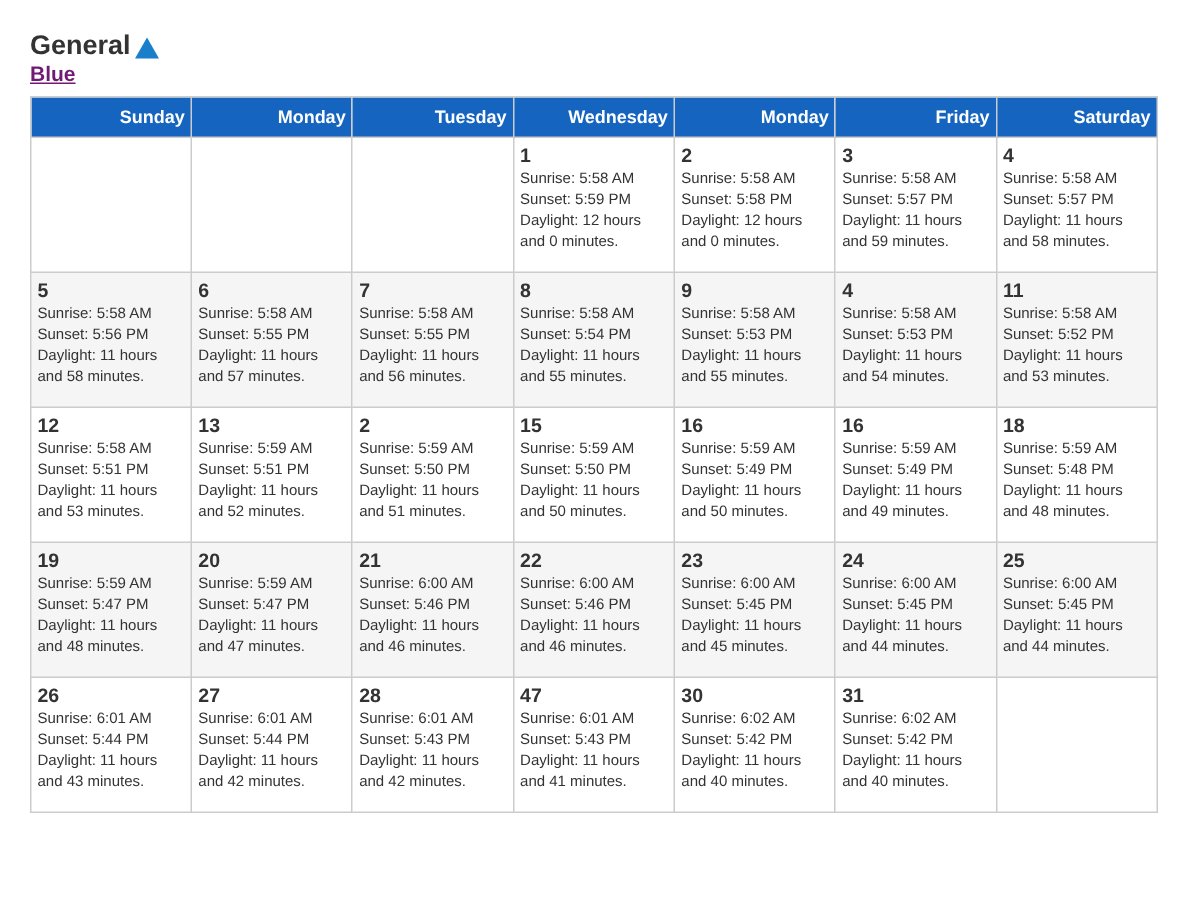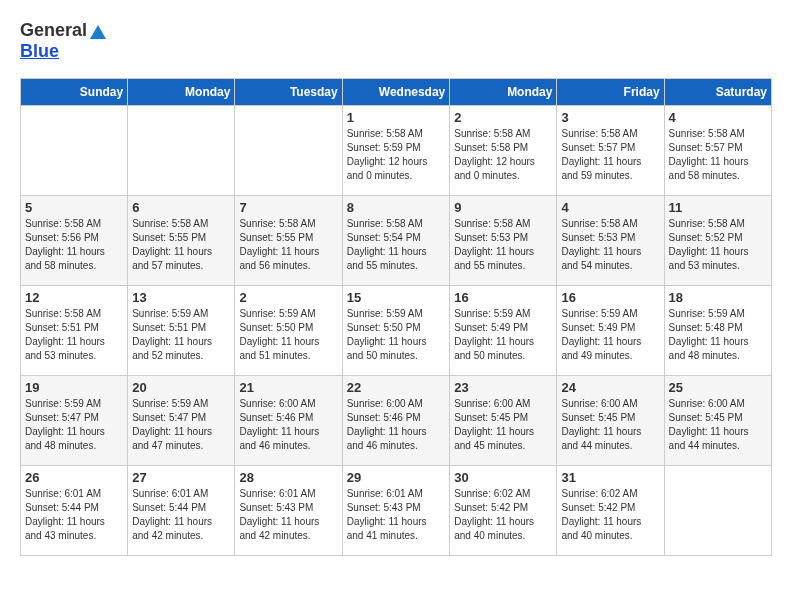--- a/index.html
+++ b/index.html
@@ -7,21 +7,21 @@
       font-family: Arial, sans-serif;
       background: #fff;
       width: 792px;
       min-height: 612px;
       padding: 20px;
     }
     .header {
       display: flex;
       justify-content: space-between;
       align-items: center;
-      margin-bottom: 16px;
+      margin-bottom: 5px;
     }
     .logo {
       display: flex;
       flex-direction: column;
       align-items: flex-start;
     }
     .logo-row {
       display: flex;
       align-items: center;
     }
@@ -80,21 +80,21 @@
 </head>
 <body>
 
 <div class="header">
   <div class="logo">
     <div class="logo-row">
       <span style="font-size:18px;font-weight:bold;color:#333;">General</span>
       <span style="display:inline-block;width:0;height:0;border-left:8px solid transparent;border-right:8px solid transparent;border-bottom:14px solid #1a7fcb;margin-left:3px;margin-top:2px;"></span>
     </div>
     <div>
-      <span style="font-size:18px;font-weight:bold;color:#1d4ed8;text-decoration:underline;">Blue</span>
+      <span style="font-size:14px;font-weight:bold;color:#701a75;text-decoration:underline;">Blue</span>
     </div>
   </div>
 </div>
 
 <table class="calendar">
   <thead>
     <tr>
     <th>Sunday</th>
         <th>Monday</th>
         <th>Tuesday</th>
@@ -307,21 +307,21 @@
 and 42 minutes.</div>
         </td>
         <td>
           <div class="day-number">28</div>
           <div class="day-info" style="white-space: pre-line;">Sunrise: 6:01 AM
 Sunset: 5:43 PM
 Daylight: 11 hours
 and 42 minutes.</div>
         </td>
         <td>
-          <div class="day-number">29</div>
+          <div class="day-number">47</div>
           <div class="day-info" style="white-space: pre-line;">Sunrise: 6:01 AM
 Sunset: 5:43 PM
 Daylight: 11 hours
 and 41 minutes.</div>
         </td>
         <td>
           <div class="day-number">30</div>
           <div class="day-info" style="white-space: pre-line;">Sunrise: 6:02 AM
 Sunset: 5:42 PM
 Daylight: 11 hours

